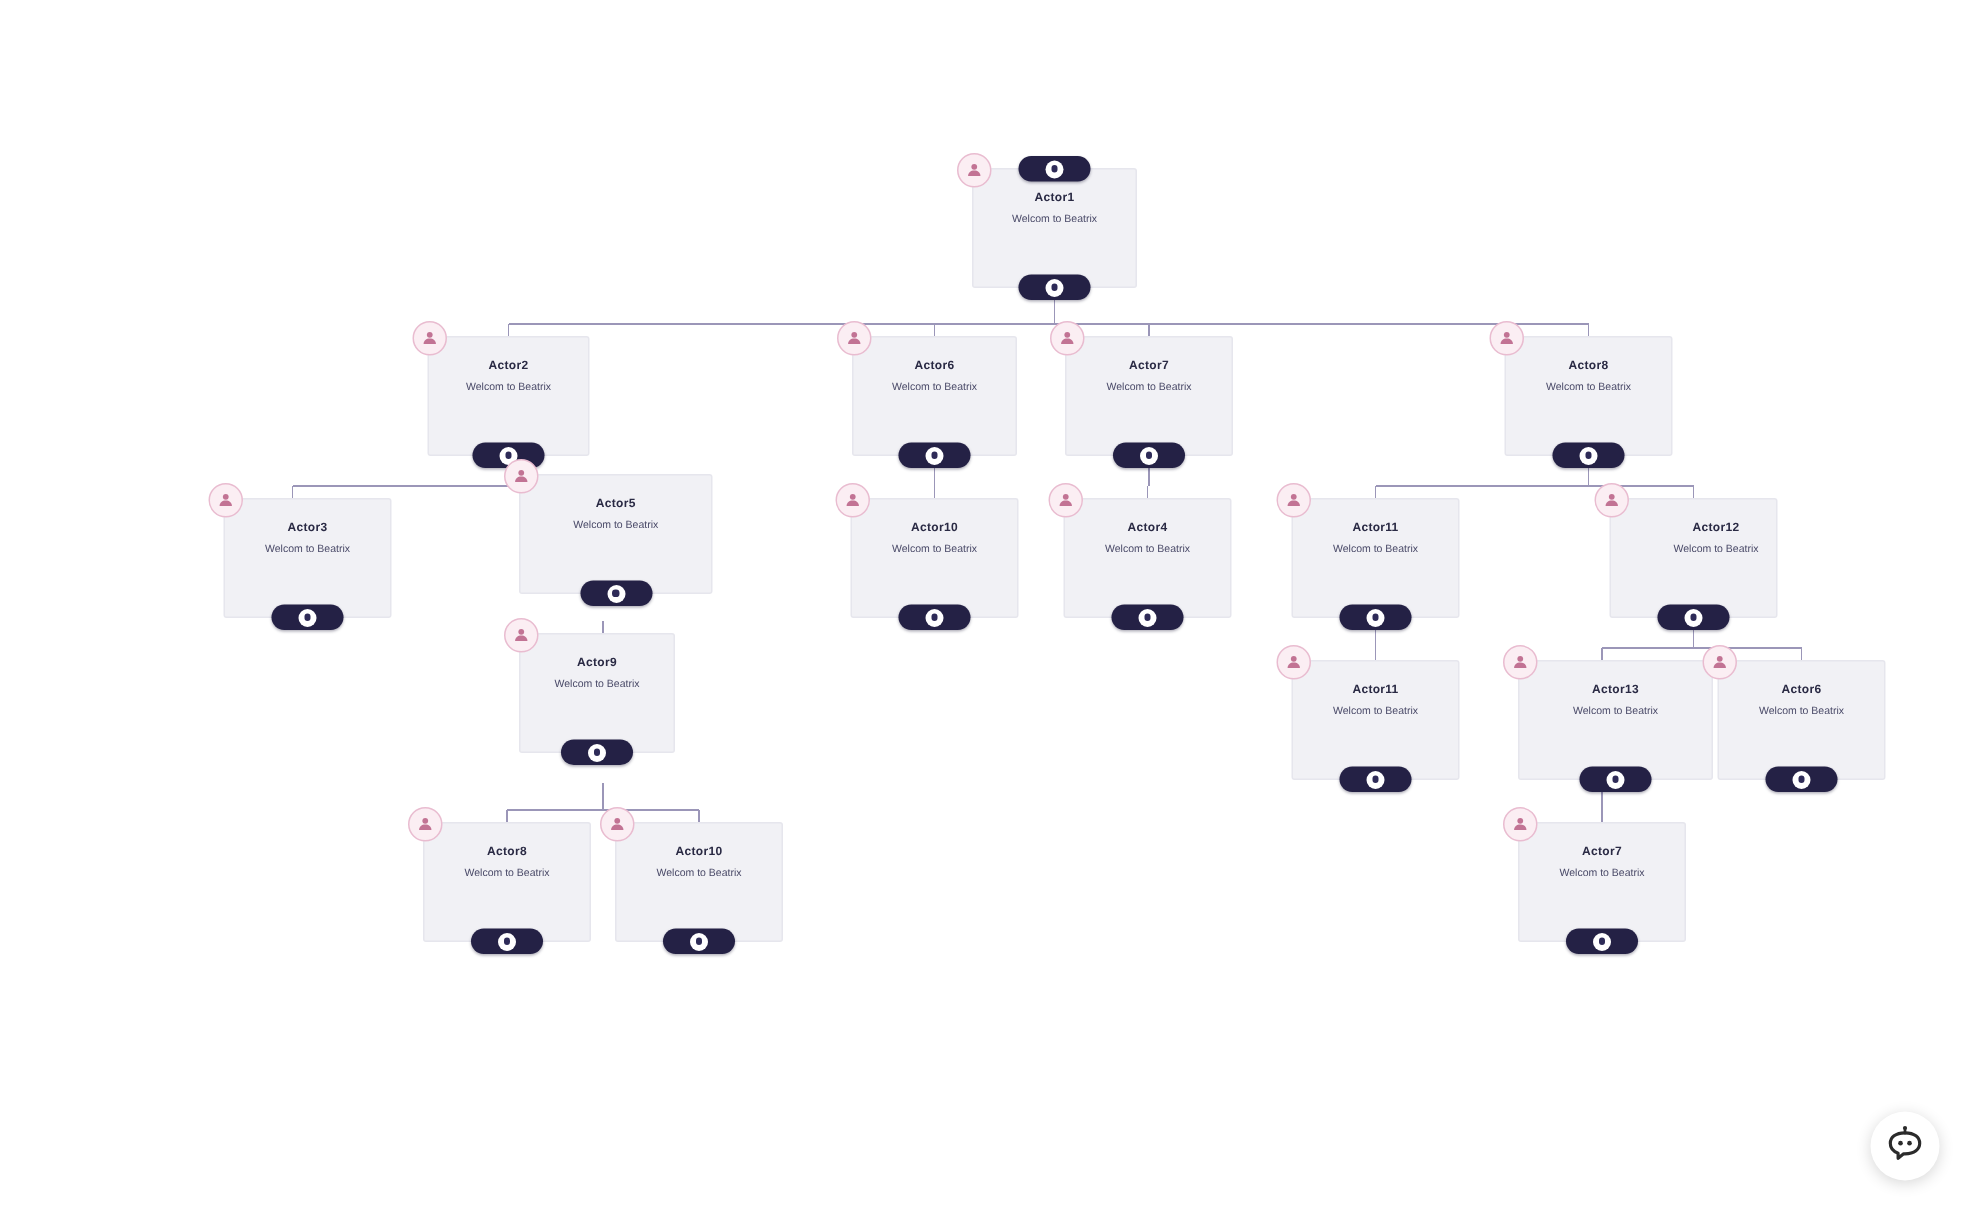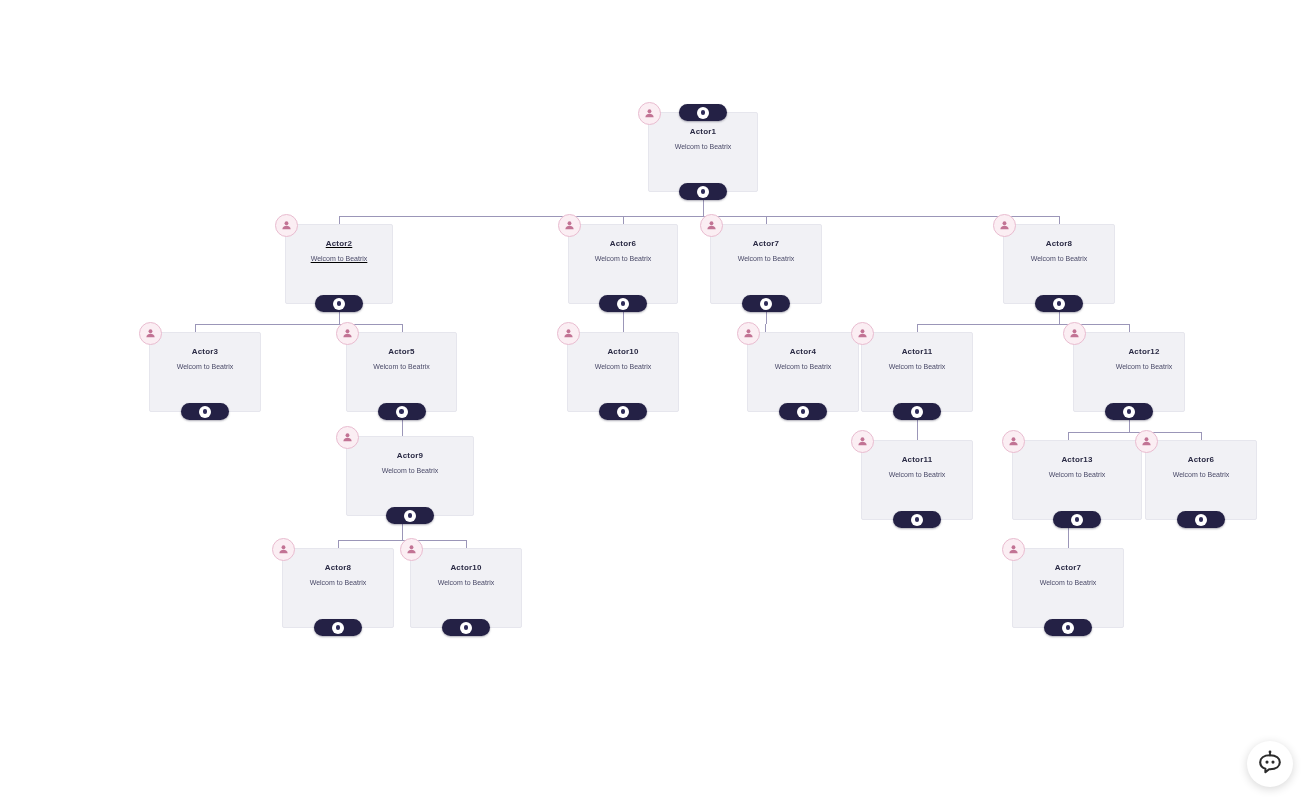--- a/index.html
+++ b/index.html
@@ -173,21 +173,21 @@
           </div>
         </div>
         <div class="node-title">Actor1</div>
         <div class="node-sub">Welcom to Beatrix</div>
         <div class="pill pill-bottom">
           <div class="pill-knob">
             <div class="pill-knob-dot"></div>
           </div>
         </div>
       </div>
-      <div class="node" style="left: 285px; top: 224px; width: 108px; height: 80px; text-decoration: underline;">
+      <div class="node" style="left: 285px; top: 224px; width: 108px; height: 80px;">
         <div class="avatar">
           <svg width="11" height="11" viewBox="0 0 12 12">
             <circle cx="6" cy="3.5" r="2.1" fill="#c27394"></circle>
             <path d="M1.5 10.2 C1.5 7.6 3.5 6.2 6 6.2 C8.5 6.2 10.5 7.6 10.5 10.2 Z" fill="#c27394"></path>
           </svg>
         </div>
         <div class="node-title">Actor2</div>
         <div class="node-sub">Welcom to Beatrix</div>
         <div class="pill pill-bottom">
           <div class="pill-knob">
@@ -248,21 +248,21 @@
           </svg>
         </div>
         <div class="node-title">Actor3</div>
         <div class="node-sub">Welcom to Beatrix</div>
         <div class="pill pill-bottom">
           <div class="pill-knob">
             <div class="pill-knob-dot"></div>
           </div>
         </div>
       </div>
-      <div class="node" style="left: 346px; top: 332px; width: 111px; height: 80px;">
+      <div class="node" style="left: 346px; top: 316px; width: 129px; height: 80px;">
         <div class="avatar">
           <svg width="11" height="11" viewBox="0 0 12 12">
             <circle cx="6" cy="3.5" r="2.1" fill="#c27394"></circle>
             <path d="M1.5 10.2 C1.5 7.6 3.5 6.2 6 6.2 C8.5 6.2 10.5 7.6 10.5 10.2 Z" fill="#c27394"></path>
           </svg>
         </div>
         <div class="node-title">Actor5</div>
         <div class="node-sub">Welcom to Beatrix</div>
         <div class="pill pill-bottom">
           <div class="pill-knob">
@@ -278,21 +278,21 @@
           </svg>
         </div>
         <div class="node-title">Actor10</div>
         <div class="node-sub">Welcom to Beatrix</div>
         <div class="pill pill-bottom">
           <div class="pill-knob">
             <div class="pill-knob-dot"></div>
           </div>
         </div>
       </div>
-      <div class="node" style="left: 747px; top: 332px; width: 112px; height: 80px;">
+      <div class="node" style="left: 709px; top: 332px; width: 112px; height: 80px;">
         <div class="avatar">
           <svg width="11" height="11" viewBox="0 0 12 12">
             <circle cx="6" cy="3.5" r="2.1" fill="#c27394"></circle>
             <path d="M1.5 10.2 C1.5 7.6 3.5 6.2 6 6.2 C8.5 6.2 10.5 7.6 10.5 10.2 Z" fill="#c27394"></path>
           </svg>
         </div>
         <div class="node-title">Actor4</div>
         <div class="node-sub">Welcom to Beatrix</div>
         <div class="pill pill-bottom">
           <div class="pill-knob">
@@ -323,21 +323,21 @@
           </svg>
         </div>
         <div class="node-title">Actor12</div>
         <div class="node-sub">Welcom to Beatrix</div>
         <div class="pill pill-bottom">
           <div class="pill-knob">
             <div class="pill-knob-dot"></div>
           </div>
         </div>
       </div>
-      <div class="node" style="left: 346px; top: 436px; width: 128px; height: 80px;">
+      <div class="node" style="left: 346px; top: 422px; width: 104px; height: 80px;">
         <div class="avatar">
           <svg width="11" height="11" viewBox="0 0 12 12">
             <circle cx="6" cy="3.5" r="2.1" fill="#c27394"></circle>
             <path d="M1.5 10.2 C1.5 7.6 3.5 6.2 6 6.2 C8.5 6.2 10.5 7.6 10.5 10.2 Z" fill="#c27394"></path>
           </svg>
         </div>
         <div class="node-title">Actor9</div>
         <div class="node-sub">Welcom to Beatrix</div>
         <div class="pill pill-bottom">
           <div class="pill-knob">

